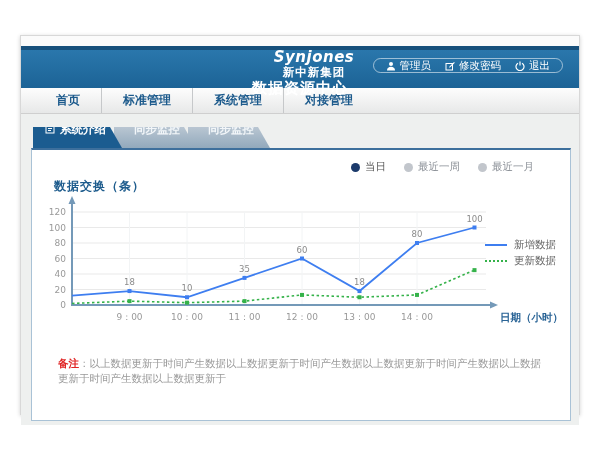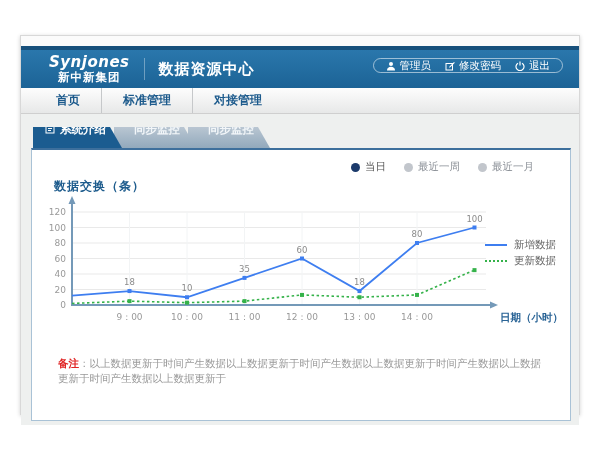--- a/index.html
+++ b/index.html
@@ -4,21 +4,21 @@
 <style>
   * { margin:0; padding:0; box-sizing:border-box; }
   html,body { width:600px; height:450px; background:#ffffff; font-family:"DejaVu Sans","Liberation Sans",sans-serif; overflow:hidden; }
 
   .window { position:absolute; left:20px; top:35px; width:560px; height:380px;
     background:#eef0ef; border:1px solid #d8d8d8; box-shadow:0 1px 4px rgba(0,0,0,.18); }
   .win-topwhite { height:10px; background:#fbfbfb; border-bottom:0; }
   .win-navy { height:4px; background:#17507c; }
 
   
-  .header { height:38px; background:linear-gradient(#2a77ac,#1c6396); display:flex; align-items:center; position:relative; }
+  .header { height:38px; background:linear-gradient(#2a77ac,#1c6396); display:flex; align-items:center; position:relative;flex-direction:column; }
   .logo { margin-left:28px; text-align:center; line-height:1; }
   .logo-main { color:#fff; font-weight:bold; font-size:15px; letter-spacing:.5px; font-style:italic; }
   .logo-sub { color:#fff; font-weight:bold; font-size:11.5px; margin-top:2px; letter-spacing:1px; }
   .hdr-sep { width:1px; height:22px; background:rgba(255,255,255,.35); margin:0 14px; }
   .app-title { color:#fff; font-size:15px; font-weight:bold; letter-spacing:1px; }
   .user-pill { position:absolute; right:16px; top:8px; height:15px; border:1px solid rgba(255,255,255,.55);
     border-radius:11px; display:flex; align-items:center; padding:0 12px; gap:14px; }
   .user-item { display:flex; align-items:center; gap:4px; color:#fff; font-size:10.5px; cursor:pointer; }
   .user-item svg { display:block; }
 
@@ -103,20 +103,21 @@
             </svg>
         </span>
         <span>退出</span>
       </div>
     </div>
   </div>
 
   <div class="navbar">
     <div class="nav-item">首页</div>
     <div class="nav-item">标准管理</div>
+    <div class="nav-item">系统管理</div>
     <div class="nav-item">对接管理</div>
   </div>
 
   <div class="content">
     <div class="tabs">
       <div class="tab active">
         <span>
           <svg width="10" height="11" viewBox="0 0 10 11">
               <rect x="1" y="1" width="8" height="9" fill="none" stroke="#fff" stroke-width="1"></rect>
               <line x1="3" y1="3.5" x2="7" y2="3.5" stroke="#fff"></line>

